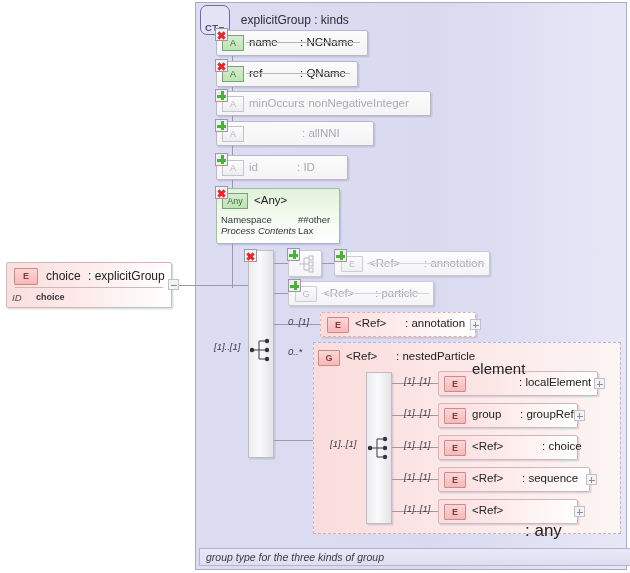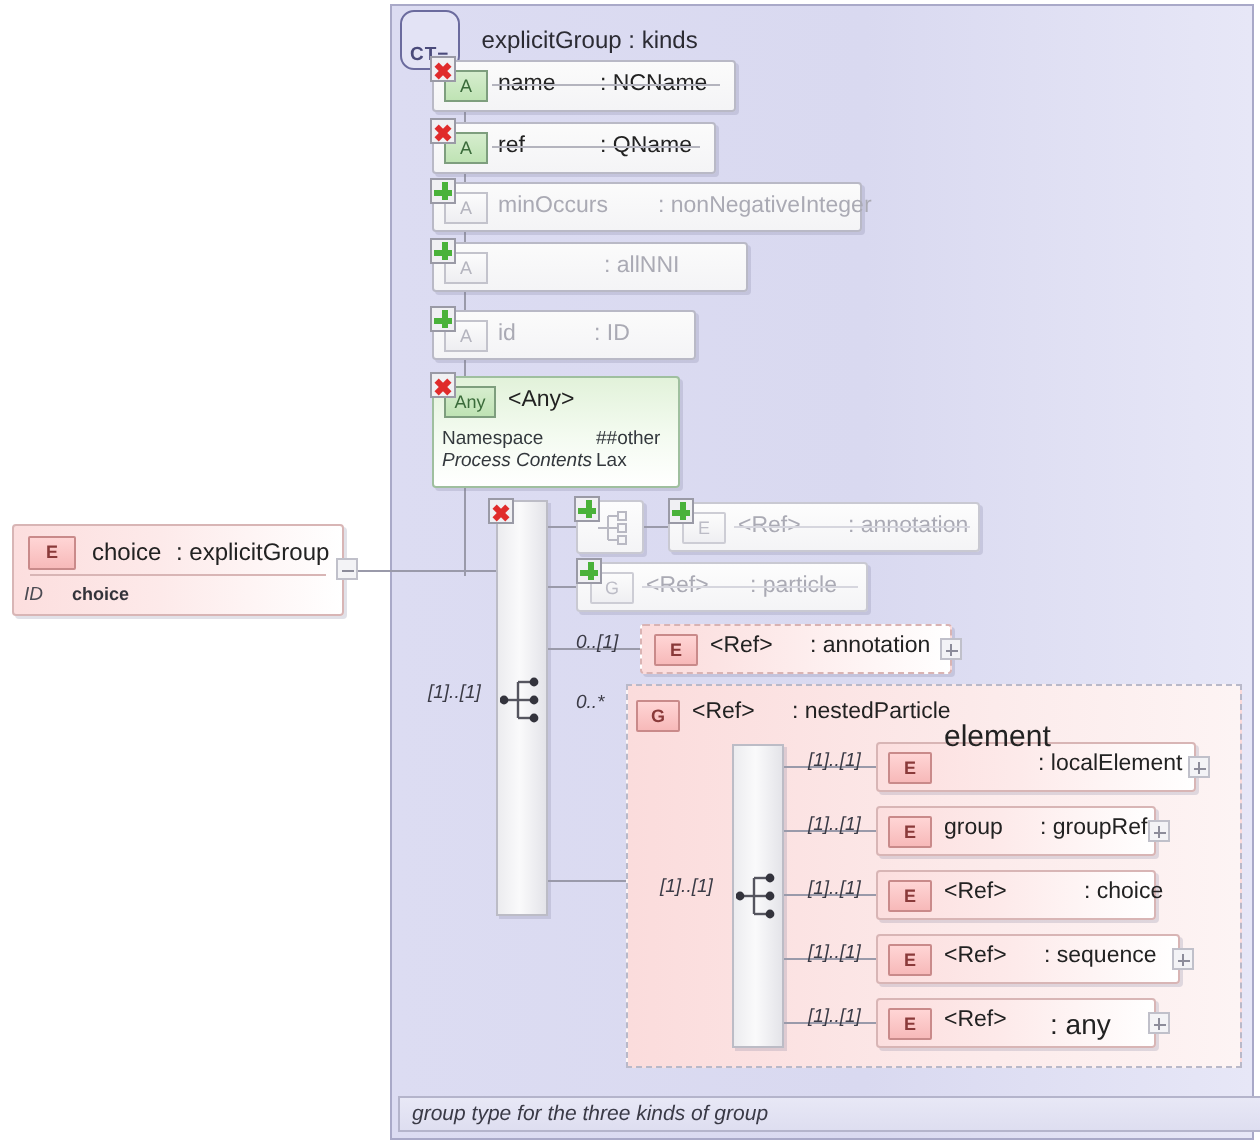--- a/index.html
+++ b/index.html
@@ -117,21 +117,21 @@
 <div class="abs xmark" style="left:215px;top:59px;"></div>
 <div class="rowtext" style="left:249px;top:67px;">ref</div>
 <div class="rowtext" style="left:300px;top:67px;">: QName</div>
 <div class="strike" style="left:246px;top:73px;width:104px;"></div>
 
 <div class="abs hl" style="left:232px;top:104px;width:14px;"></div>
 <div class="abs box attr" style="left:216px;top:91px;width:215px;height:25px;"></div>
 <div class="abs tag clip grey" style="left:222px;top:96px;"><span>A</span></div>
 <div class="abs plus" style="left:215px;top:89px;"></div>
 <div class="rowtext dim" style="left:249px;top:97px;">minOccurs</div>
-<div class="rowtext dim" style="left:302px;top:97px;margin-left:27px;">: nonNegativeInteger</div>
+<div class="rowtext dim" style="left:302px;top:97px;">: nonNegativeInteger</div>
 
 <div class="abs hl" style="left:232px;top:134px;width:14px;"></div>
 <div class="abs box attr" style="left:216px;top:121px;width:158px;height:25px;"></div>
 <div class="abs tag clip grey" style="left:222px;top:126px;"><span>A</span></div>
 <div class="abs plus" style="left:215px;top:119px;"></div>
 <div class="rowtext dim" style="left:249px;top:127px;margin-top:28px;">maxOccurs</div>
 <div class="rowtext dim" style="left:302px;top:127px;">: allNNI</div>
 
 <div class="abs hl" style="left:232px;top:168px;width:14px;"></div>
 <div class="abs box attr" style="left:216px;top:155px;width:132px;height:25px;"></div>
@@ -268,16 +268,16 @@
 <div class="abs ebox" style="left:444px;top:472px;"><span>E</span></div>
 <div class="rowtext" style="left:472px;top:472px;font-size:11.5px;">&lt;Ref&gt;</div>
 <div class="rowtext" style="left:522px;top:472px;font-size:11.5px;">: sequence</div>
 <div class="abs exp p" style="left:586px;top:474px;"></div>
 
 <div class="abs hl" style="left:392px;top:511px;width:46px;"></div>
 <div class="card" style="left:404px;top:503px;">[1]..[1]</div>
 <div class="abs box pink" style="left:438px;top:499px;width:140px;height:25px;"></div>
 <div class="abs ebox" style="left:444px;top:504px;"><span>E</span></div>
 <div class="rowtext" style="left:472px;top:504px;font-size:11.5px;">&lt;Ref&gt;</div>
-<div class="rowtext" style="left:525px;top:504px;font-size:14px;">: any</div>
+<div class="rowtext" style="left:525px;top:521px;font-size:17px;">: any</div>
 <div class="abs exp p" style="left:574px;top:506px;"></div>
 
 <div class="abs" id="footer">group type for the three kinds of group</div>
 
 </body></html>

